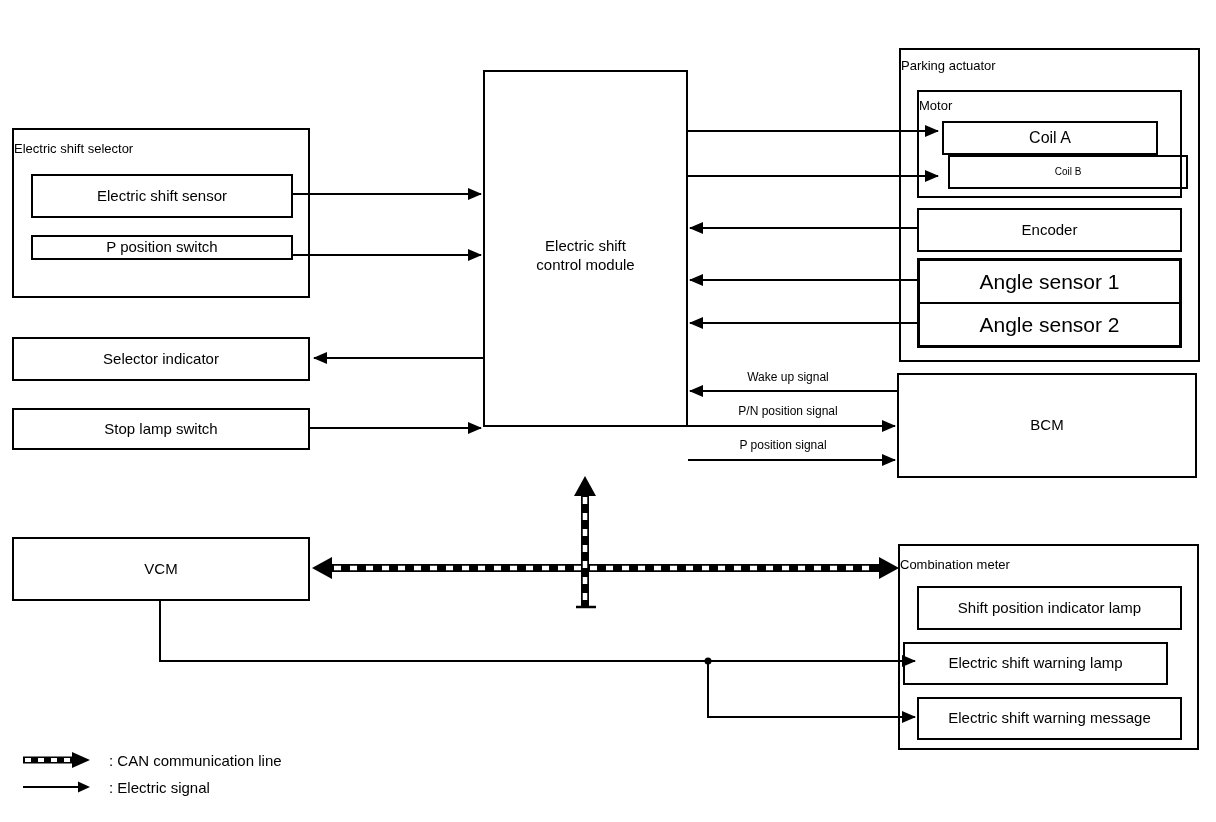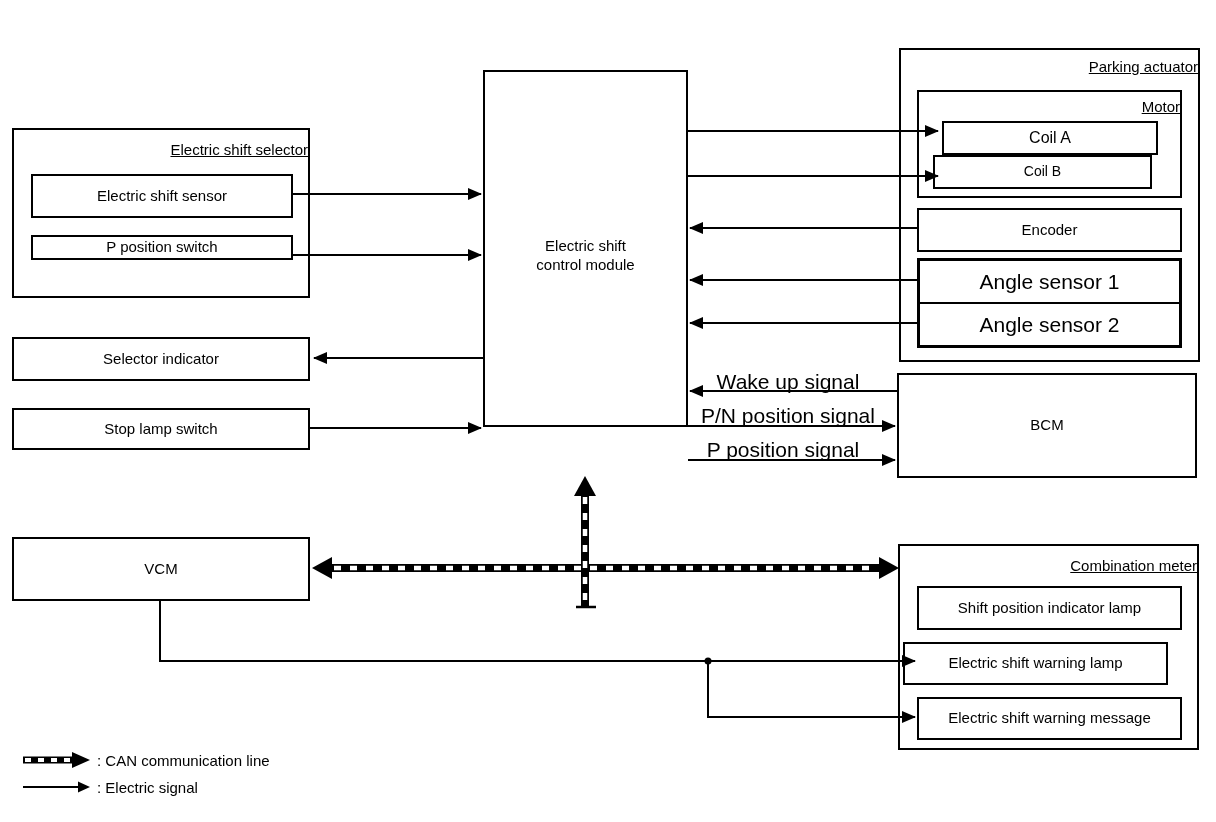--- a/index.html
+++ b/index.html
@@ -8,32 +8,32 @@
     font-family:"Liberation Sans", sans-serif; color:#000;
     overflow:hidden;
   }
   .wires { position:absolute; left:0; top:0; z-index:0; }
   .box, .group { position:absolute; border:2px solid #000; box-sizing:border-box; z-index:1; background:transparent; }
   .box {
     display:flex; align-items:center; justify-content:center;
     font-size:15px; text-align:center; line-height:1.25;
   }
   .module-box { white-space:pre-line; }
-  .gtitle { font-size:15px; text-align:right;text-decoration:underline; }
+  .gtitle { font-size:13px; text-align:left; }
   .angle-group { border-width:3px; }
   .angle-cell {
     position:absolute; left:0; width:259px; height:41px; border:0;
     display:flex; align-items:center; justify-content:center; font-size:21px;
   }
   .angle-cell.second { border-top:2px solid #000; }
   .sig-label {
-    position:absolute; z-index:2; font-size:21px; text-align:center; width:200px;
+    position:absolute; z-index:2; font-size:12px; text-align:center; width:200px;
   }
   .legend-row {
-    position:absolute; display:flex; align-items:center; gap:5px; z-index:2;
+    position:absolute; display:flex; align-items:center; gap:17px; z-index:2;
     font-size:15px;
   }
   .legend-row svg { display:block; }
 </style>
 </head>
 <body>
 
 <div class="stage">
 
   <svg class="wires" width="1216" height="822" viewBox="0 0 1216 822">
@@ -82,21 +82,21 @@
   <div class="box" style="left:12px;top:537px;width:298px;height:64px">VCM</div>
 
   <div class="box module-box" style="left:483px;top:70px;width:205px;height:357px;padding-top:14px">Electric shift
 control module</div>
 
   <div class="group" style="left:899px;top:48px;width:301px;height:314px">
     <div class="gtitle" style="padding-top:8px">Parking actuator</div>
     <div class="group" style="left:16px;top:40px;width:265px;height:108px">
       <div class="gtitle" style="padding-top:6px">Motor</div>
       <div class="box" style="left:23px;top:29px;width:216px;height:34px;font-size:16px">Coil A</div>
-      <div class="box" style="left:14px;top:63px;width:219px;height:34px;font-size:14px">Coil B</div>
+      <div class="box" style="left:29px;top:63px;width:240px;height:34px;font-size:10px">Coil B</div>
     </div>
     <div class="box" style="left:16px;top:158px;width:265px;height:44px">Encoder</div>
     <div class="group angle-group" style="left:16px;top:208px;width:265px;height:90px">
       <div class="angle-cell" style="top:0">Angle sensor 1</div>
       <div class="angle-cell second" style="top:41px">Angle sensor 2</div>
     </div>
   </div>
 
   <div class="box" style="left:897px;top:373px;width:300px;height:105px">BCM</div>
 

